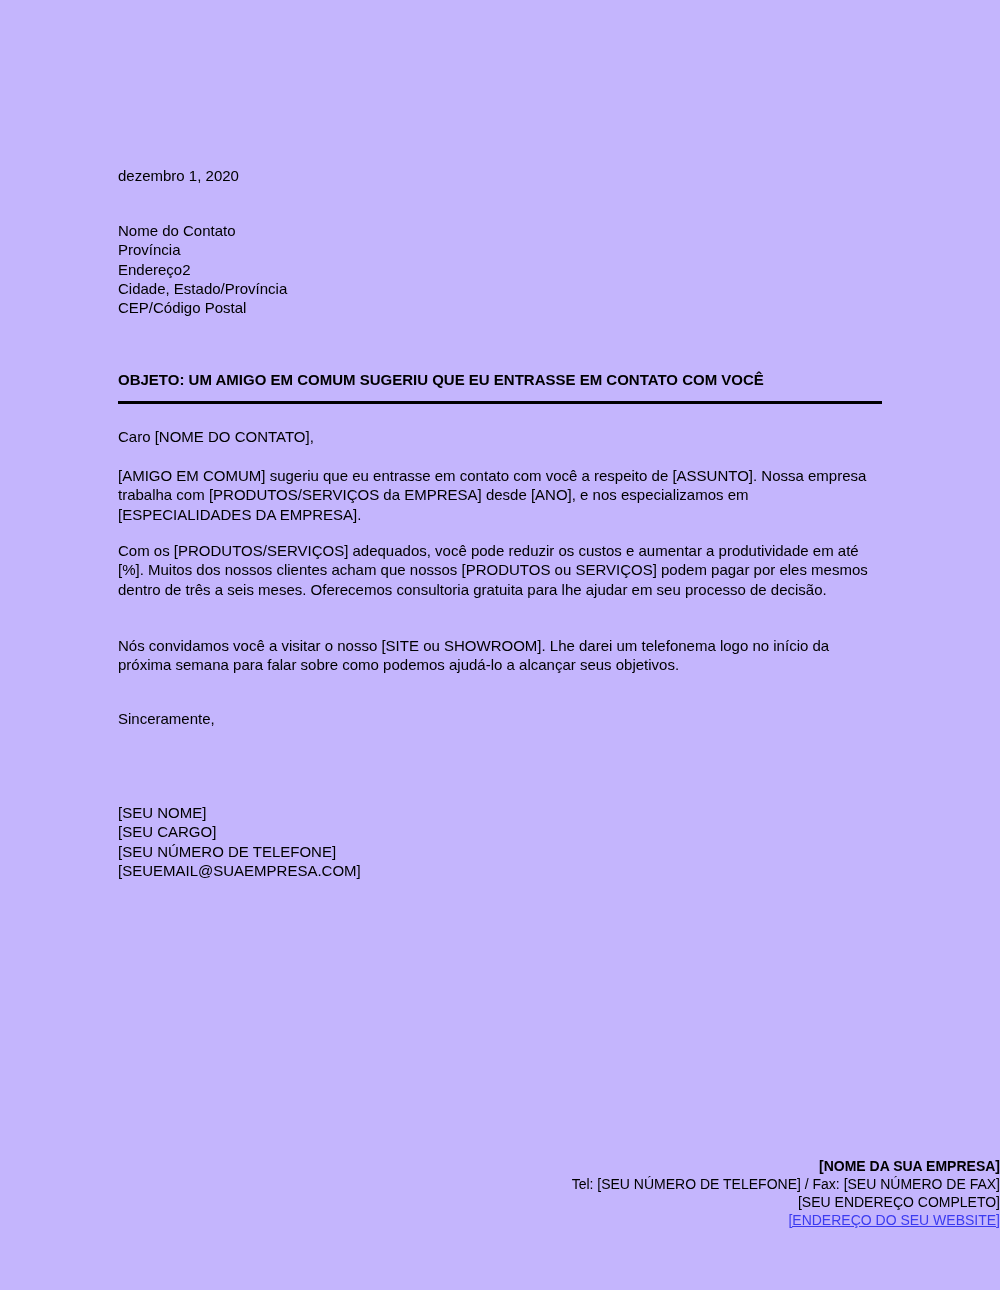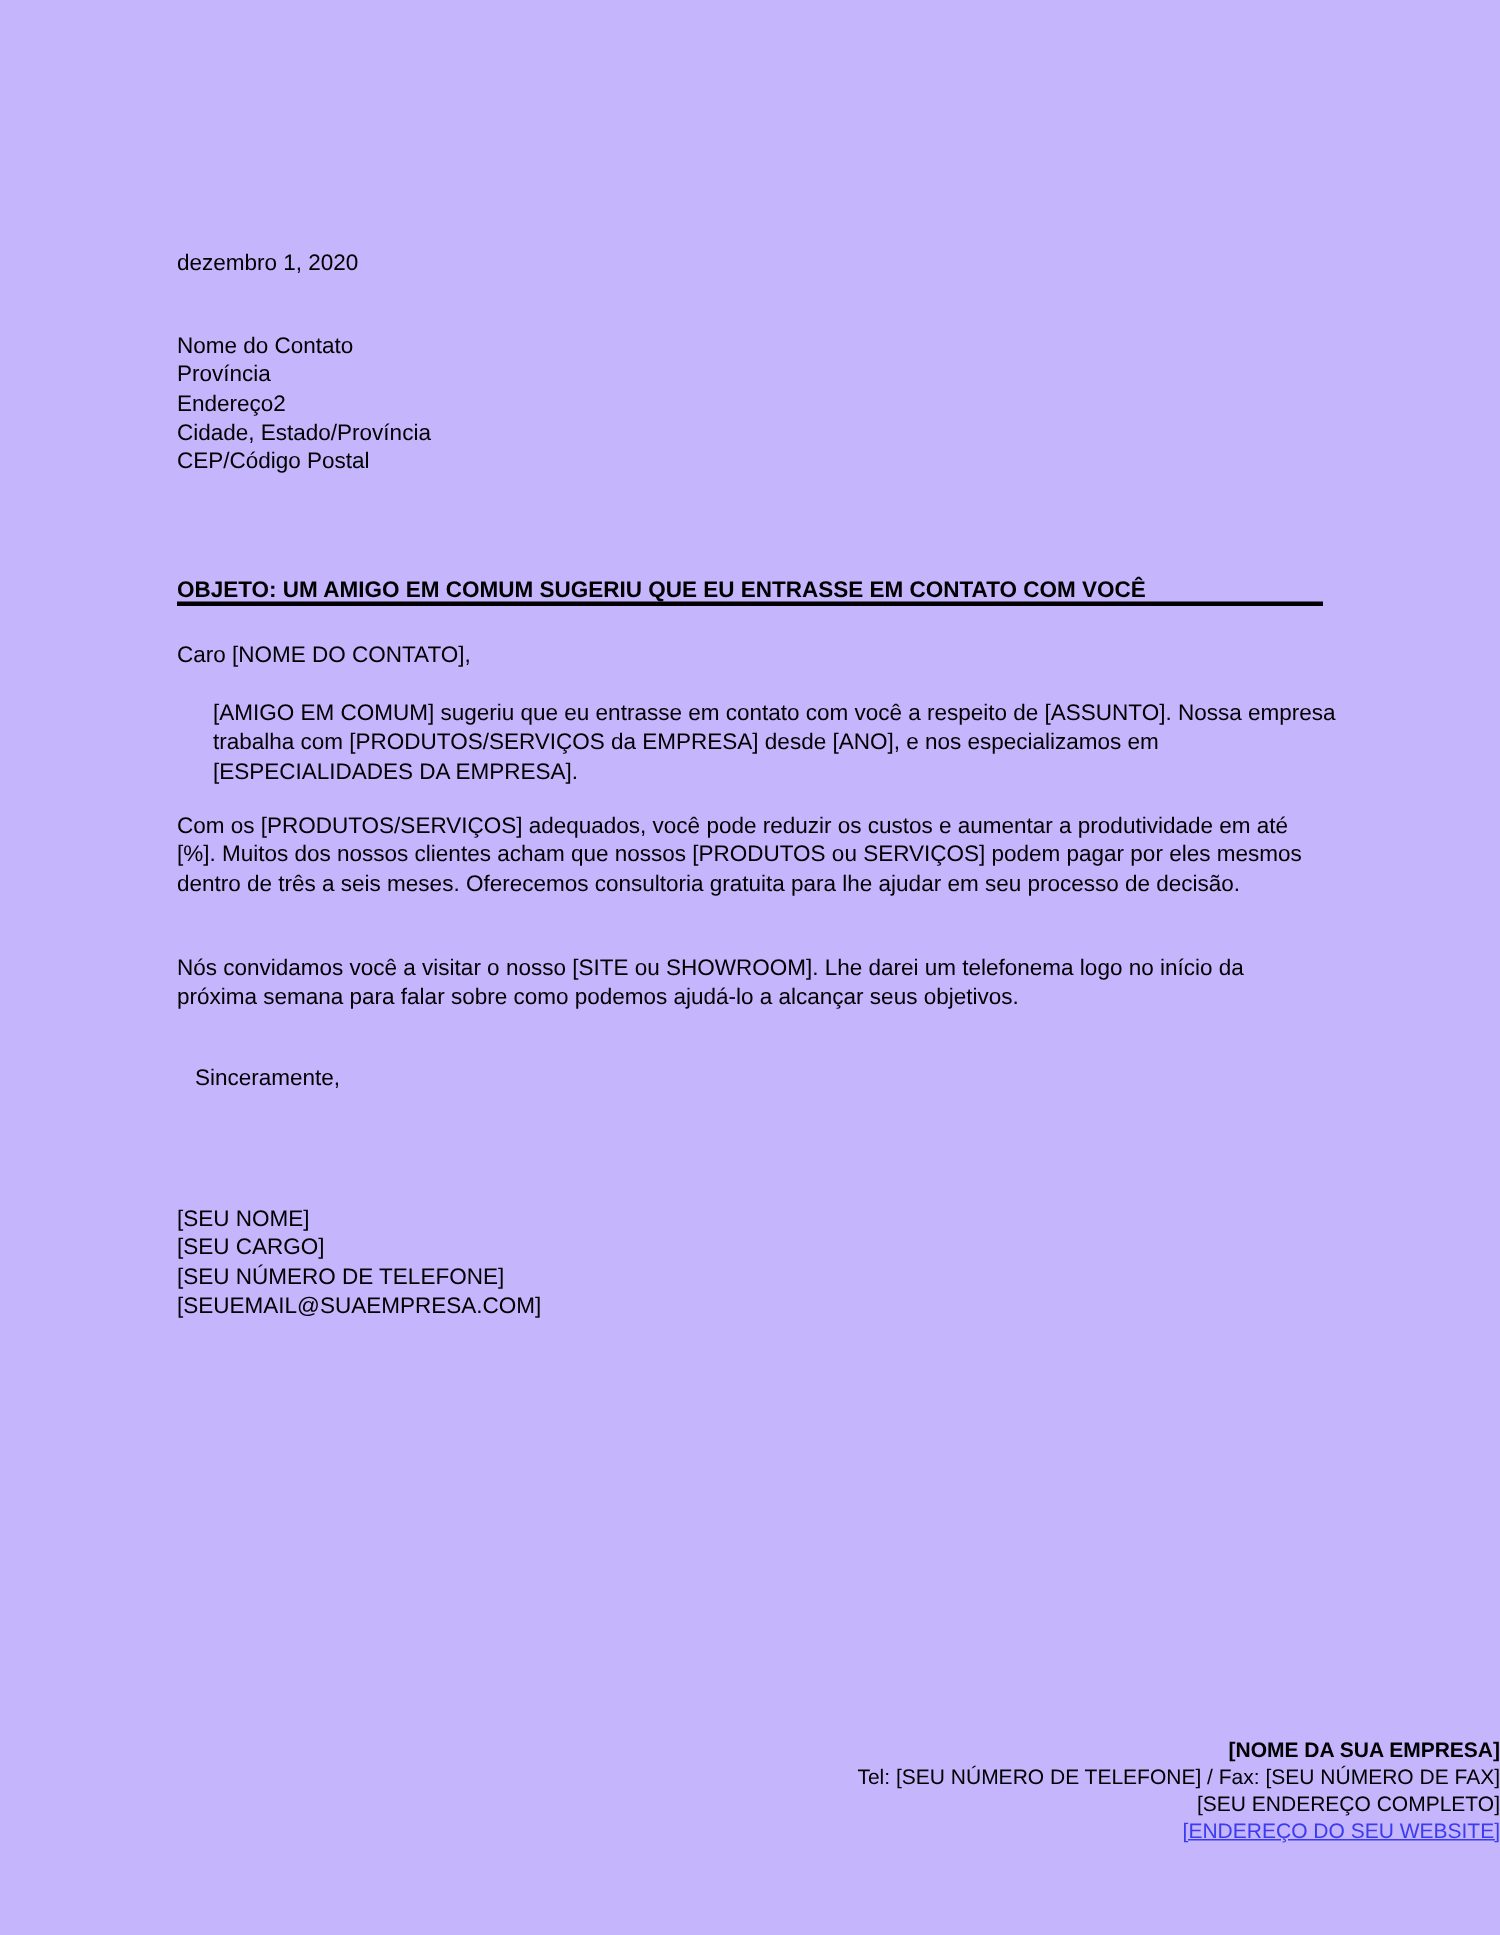--- a/index.html
+++ b/index.html
@@ -34,41 +34,40 @@
     position: absolute;
     top: 221px;
     left: 118px;
   }
   .subject-line {
     position: absolute;
     top: 370px;
     left: 118px;
     width: 764px;
     font-weight: bold;
-    margin-top: 14px;
   }
   .subject-rule {
     position: absolute;
     top: 401px;
     left: 118px;
     width: 764px;
     height: 3px;
     background: #000000;
     border: none;
   }
   .para {
     position: absolute;
     left: 118px;
     width: 766px;
   }
   .salutation { top: 427px; }
-  .para-1 { top: 466px; margin-left: 24px; }
+  .para-1 { top: 466px; }
   .para-2 { top: 541px; }
   .para-3 { top: 636px; }
-  .closing { top: 709px; margin-left: 12px; }
+  .closing { top: 709px; }
   .signature-block {
     position: absolute;
     top: 803px;
     left: 118px;
   }
   .footer-block {
     position: absolute;
     top: 1158px;
     left: 0;
     width: 1000px;

